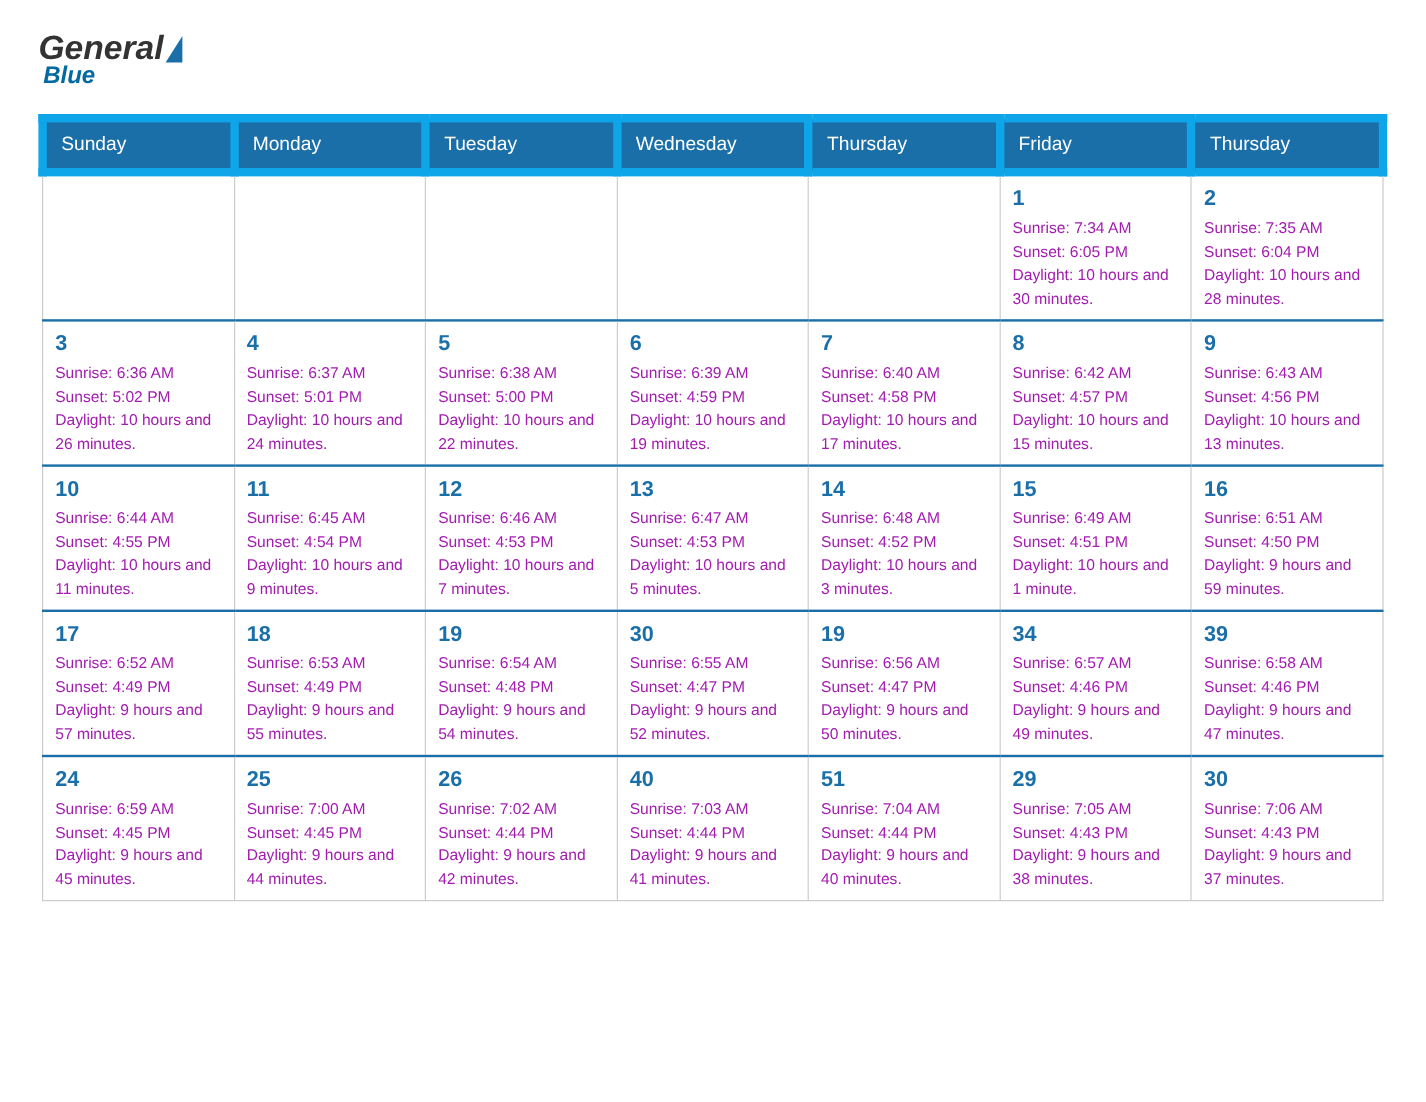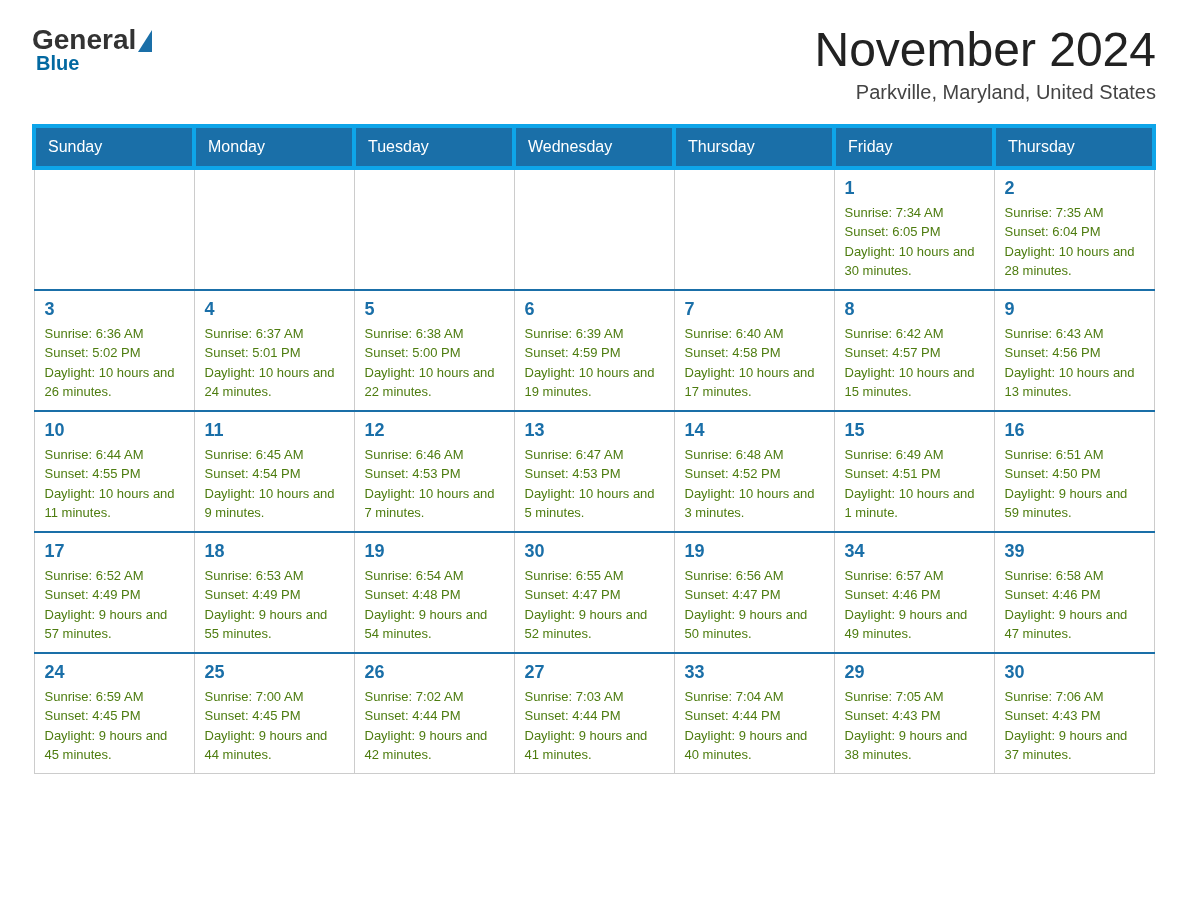--- a/index.html
+++ b/index.html
@@ -12,20 +12,21 @@
     .header {
       display: flex;
       justify-content: space-between;
       align-items: flex-start;
       margin-bottom: 20px;
     }
     .logo {
       display: flex;
       align-items: center;
       gap: 0;
+      font-style: italic;
     }
     .logo-text-general {
       font-size: 28px;
       font-weight: bold;
       color: #333;
     }
     .logo-triangle {
       width: 0;
       height: 0;
       border-left: 14px solid transparent;
@@ -62,62 +63,58 @@
       width: 100%;
       border-collapse: collapse;
     }
     .calendar th {
       background: #1a6fa8;
       color: #fff;
       padding: 10px 12px;
       font-size: 16px;
       font-weight: normal;
       text-align: left;
-      border: 4px solid #0ea5e9;
+      border: 7px solid #0ea5e9;
     }
     .calendar td {
       border: 1px solid #ccc;
       vertical-align: top;
       padding: 8px 10px;
       width: 14.28%;
       min-height: 110px;
       height: 110px;
     }
     .day-number {
       font-size: 18px;
       font-weight: bold;
       color: #1a6fa8;
       display: block;
       margin-bottom: 4px;
     }
     .day-info {
       font-size: 13px;
-      color: #4d7c0f;
+      color: #a21caf;
       line-height: 1.5;
     }
     .empty-cell {
       background: #fff;
     }
     .row-border td {
       border-top: 2px solid #1a6fa8;
     }
   </style>
 </head>
 <body>
 
 <div class="header">
   <div class="logo">
     <div>
       <span class="logo-text-general">General</span><span class="logo-triangle"></span>
       <span class="logo-blue">Blue</span>
     </div>
-  </div>
-  <div class="title-section">
-    <div class="month-title">November 2024</div>
-    <div class="location">Parkville, Maryland, United States</div>
   </div>
 </div>
 
 <table class="calendar">
   <thead>
     <tr>
       <th>Sunday</th>
       <th>Monday</th>
       <th>Tuesday</th>
       <th>Wednesday</th>
@@ -239,25 +236,25 @@
         </td>
         <td>
           <span class="day-number">25</span>
           <div class="day-info">Sunrise: 7:00 AM<br>Sunset: 4:45 PM<br>Daylight: 9 hours and 44 minutes.</div>
         </td>
         <td>
           <span class="day-number">26</span>
           <div class="day-info">Sunrise: 7:02 AM<br>Sunset: 4:44 PM<br>Daylight: 9 hours and 42 minutes.</div>
         </td>
         <td>
-          <span class="day-number">27</span>
+          <span class="day-number">40</span>
           <div class="day-info">Sunrise: 7:03 AM<br>Sunset: 4:44 PM<br>Daylight: 9 hours and 41 minutes.</div>
         </td>
         <td>
-          <span class="day-number">33</span>
+          <span class="day-number">51</span>
           <div class="day-info">Sunrise: 7:04 AM<br>Sunset: 4:44 PM<br>Daylight: 9 hours and 40 minutes.</div>
         </td>
         <td>
           <span class="day-number">29</span>
           <div class="day-info">Sunrise: 7:05 AM<br>Sunset: 4:43 PM<br>Daylight: 9 hours and 38 minutes.</div>
         </td>
         <td>
           <span class="day-number">30</span>
           <div class="day-info">Sunrise: 7:06 AM<br>Sunset: 4:43 PM<br>Daylight: 9 hours and 37 minutes.</div>
         </td>

